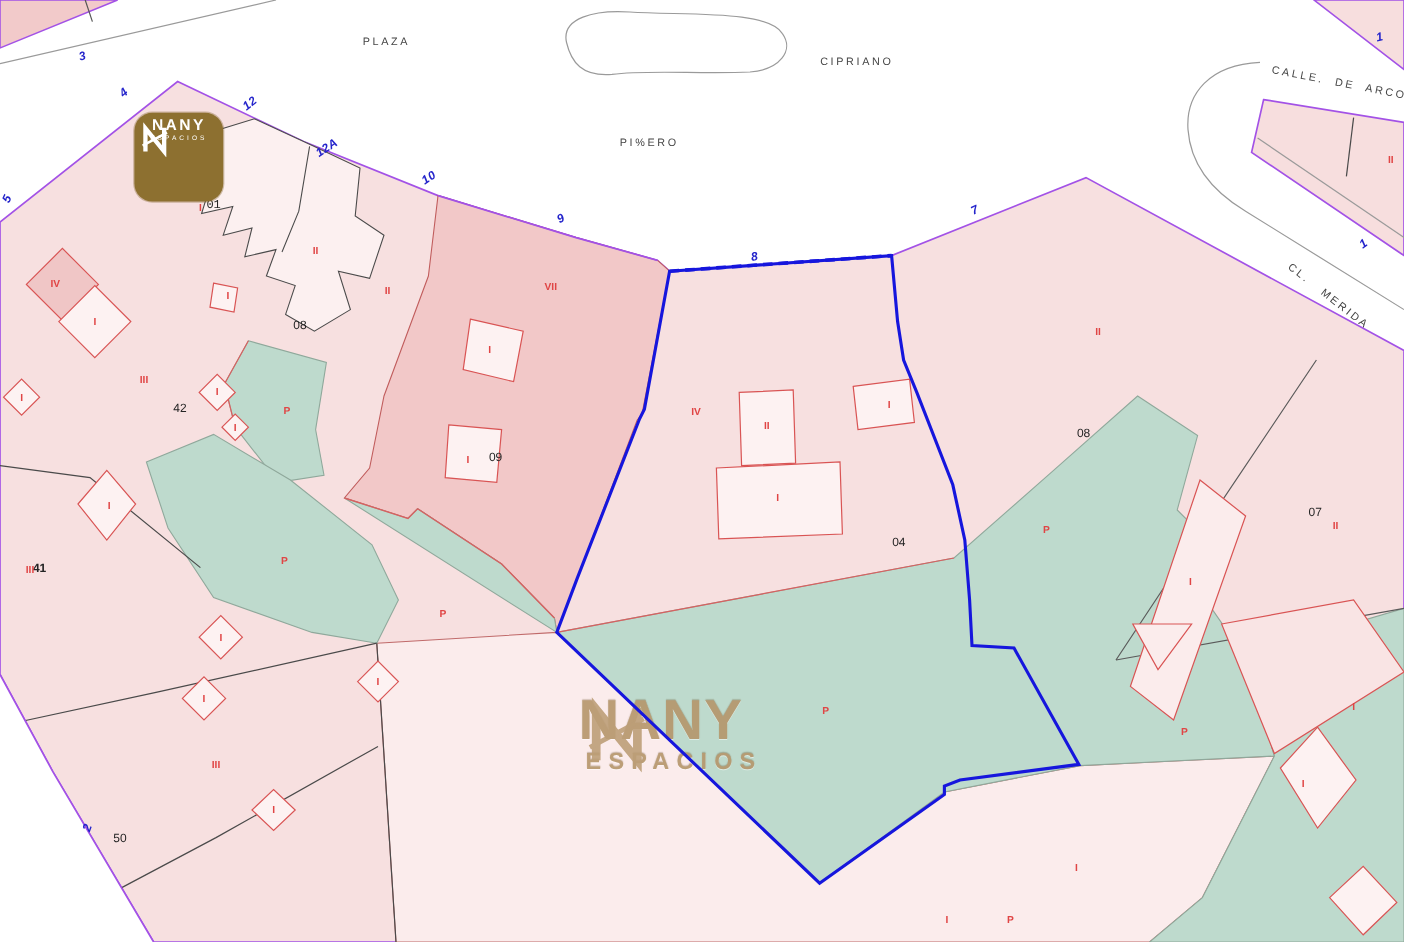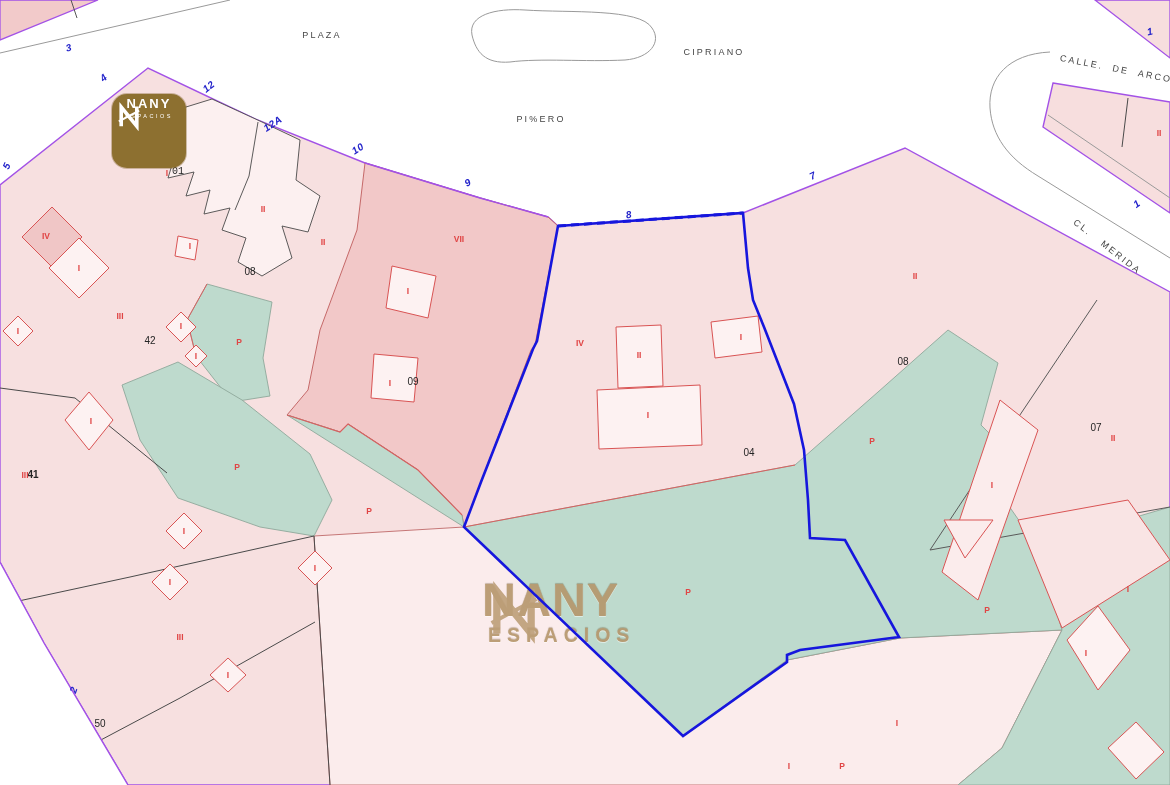--- a/index.html
+++ b/index.html
@@ -149,21 +149,21 @@
       </div>
     <div>
         <span class="lbl parcel_numbers" style="left: 178px; top: 172px; transform: translate(-50%, -50%) rotate(0deg); font-family: Liberation Mono, monospace;">01</span>
         <span class="lbl parcel_numbers" style="left: 250px; top: 272px; transform: translate(-50%, -50%) rotate(0deg);">08</span>
         <span class="lbl parcel_numbers" style="left: 150px; top: 341px; transform: translate(-50%, -50%) rotate(0deg);">42</span>
         <span class="lbl parcel_numbers" style="left: 413px; top: 382px; transform: translate(-50%, -50%) rotate(0deg);">09</span>
         <span class="lbl parcel_numbers" style="left: 749px; top: 453px; transform: translate(-50%, -50%) rotate(0deg);">04</span>
         <span class="lbl parcel_numbers" style="left: 903px; top: 362px; transform: translate(-50%, -50%) rotate(0deg);">08</span>
         <span class="lbl parcel_numbers" style="left: 1096px; top: 428px; transform: translate(-50%, -50%) rotate(0deg);">07</span>
         <span class="lbl parcel_numbers" style="left: 33px; top: 475px; transform: translate(-50%, -50%) rotate(0deg); font-weight: bold;">41</span>
-        <span class="lbl parcel_numbers" style="left: 100px; top: 700px; transform: translate(-50%, -50%) rotate(0deg); margin-top: 24px;">50</span>
+        <span class="lbl parcel_numbers" style="left: 100px; top: 700px; transform: translate(-50%, -50%) rotate(0deg);">50</span>
       </div>
     <div>
         <span class="lbl building_marks" style="left: 46px; top: 236px; transform: translate(-50%, -50%) rotate(0deg);">IV</span>
         <span class="lbl building_marks" style="left: 79px; top: 268px; transform: translate(-50%, -50%) rotate(0deg);">I</span>
         <span class="lbl building_marks" style="left: 18px; top: 331px; transform: translate(-50%, -50%) rotate(0deg);">I</span>
         <span class="lbl building_marks" style="left: 120px; top: 316px; transform: translate(-50%, -50%) rotate(0deg);">III</span>
         <span class="lbl building_marks" style="left: 91px; top: 421px; transform: translate(-50%, -50%) rotate(0deg);">I</span>
         <span class="lbl building_marks" style="left: 181px; top: 326px; transform: translate(-50%, -50%) rotate(0deg);">I</span>
         <span class="lbl building_marks" style="left: 196px; top: 356px; transform: translate(-50%, -50%) rotate(0deg);">I</span>
         <span class="lbl building_marks" style="left: 190px; top: 246px; transform: translate(-50%, -50%) rotate(0deg);">I</span>

